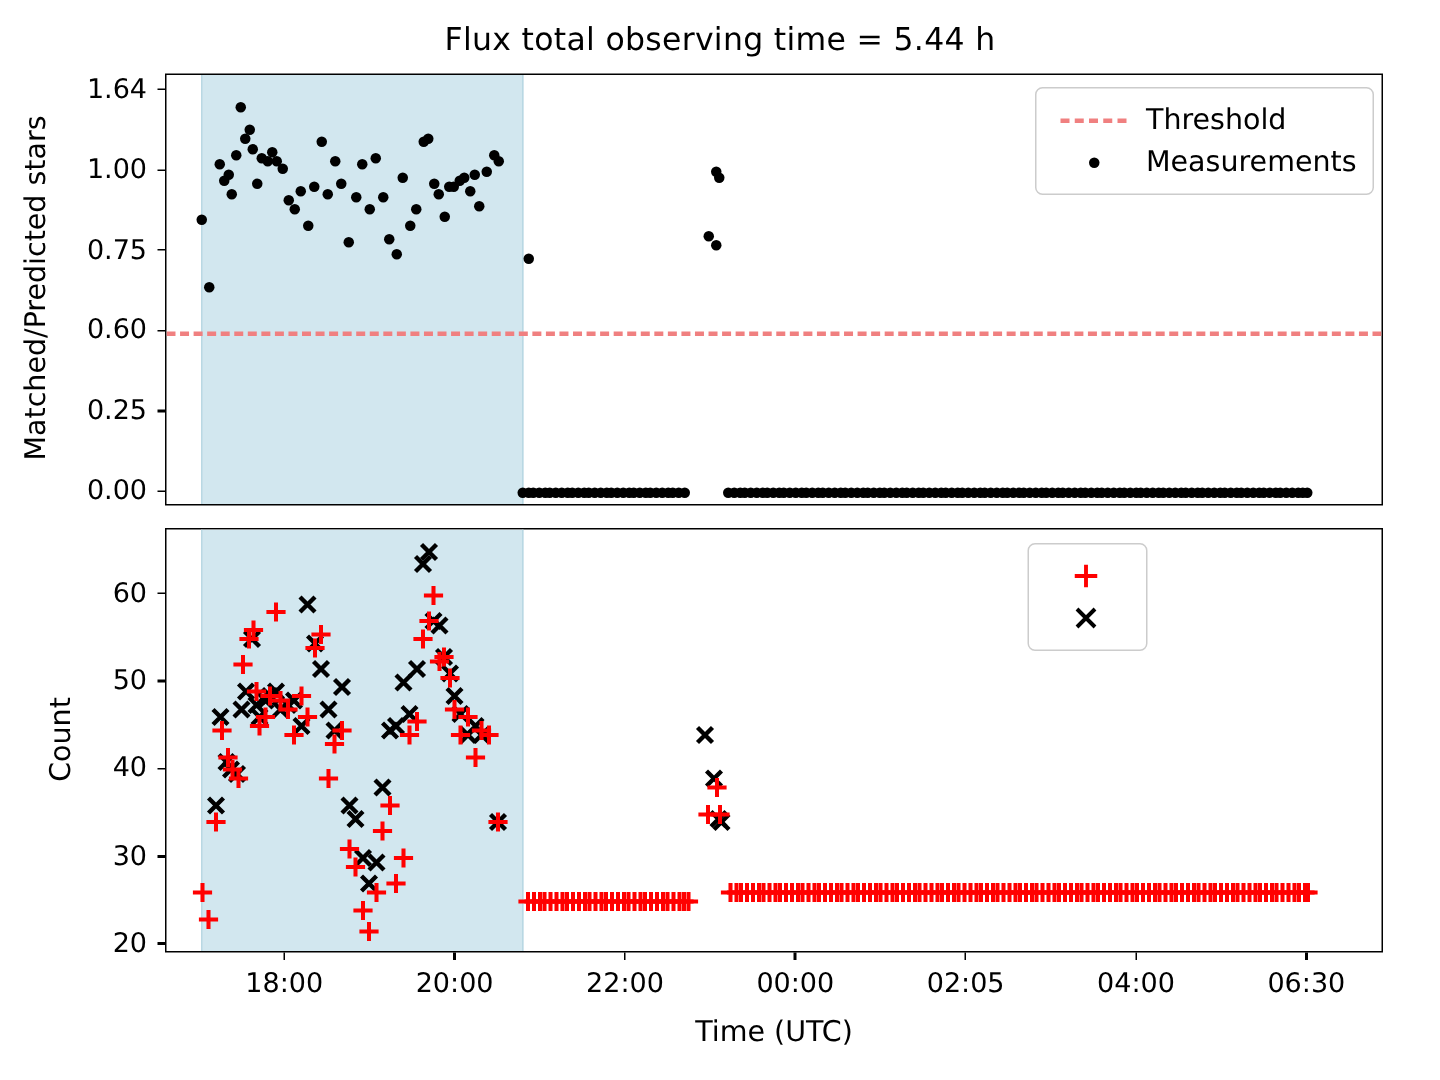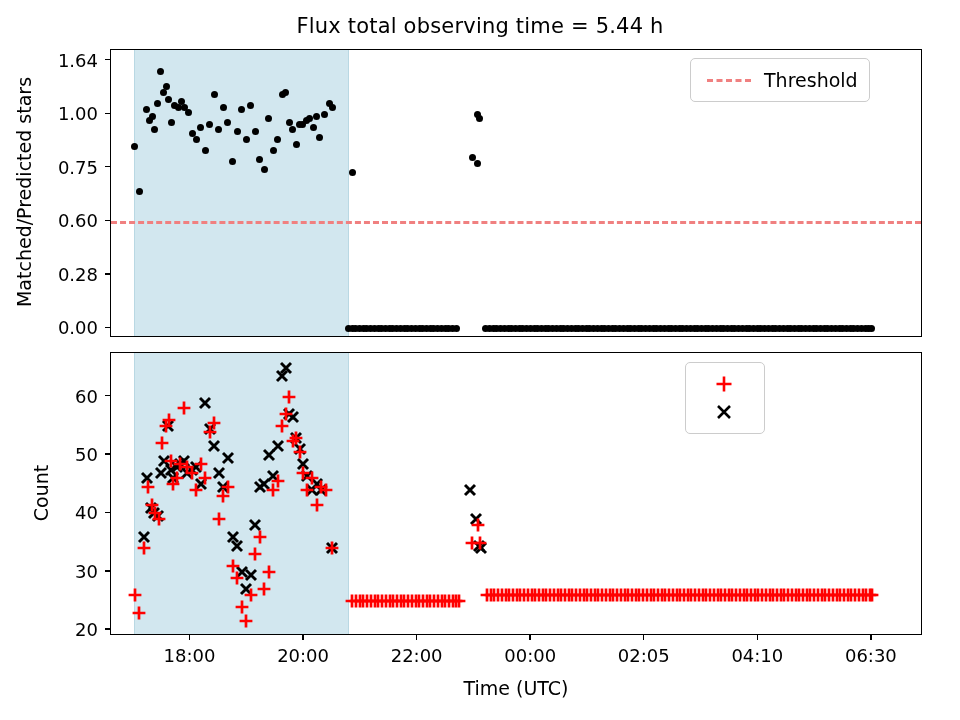--- a/index.html
+++ b/index.html
@@ -377,39 +377,45 @@
         <div class="dot" style="left: 746.699px; top: 278.364px;"></div>
         <div class="dot" style="left: 750.419px; top: 278.364px;"></div>
         <div class="dot" style="left: 754.138px; top: 278.364px;"></div>
         <div class="dot" style="left: 757.857px; top: 278.364px;"></div>
         <div class="dot" style="left: 760.895px; top: 278.364px;"></div>
       </div>
   </div>
   <div id="ytick-top">
       <div class="ytick-label" style="top: 327.364px; left: 0px; width: 98px;">0.00</div>
       <div class="ytick-mark" style="left: 105px; top: 326.664px;"></div>
-      <div class="ytick-label" style="top: 273.833px; left: 0px; width: 98px;">0.28</div>
+      <div class="ytick-label" style="top: 273.833px; left: 0px; width: 98px;">0.25</div>
       <div class="ytick-mark" style="left: 105px; top: 273.133px;"></div>
       <div class="ytick-label" style="top: 220.301px; left: 0px; width: 98px;">0.60</div>
       <div class="ytick-mark" style="left: 105px; top: 219.601px;"></div>
       <div class="ytick-label" style="top: 166.77px; left: 0px; width: 98px;">0.75</div>
       <div class="ytick-mark" style="left: 105px; top: 166.07px;"></div>
       <div class="ytick-label" style="top: 113.238px; left: 0px; width: 98px;">1.00</div>
       <div class="ytick-mark" style="left: 105px; top: 112.538px;"></div>
       <div class="ytick-label" style="top: 59.7063px; left: 0px; width: 98px;">1.64</div>
       <div class="ytick-mark" style="left: 105px; top: 59.0063px;"></div>
     </div>
   <div class="ylabel" id="ylabel-top" style="width: 288px; left: -120px; top: 181px;">Matched/Predicted stars</div>
 
   <div class="legend" id="legend-top">
     <div class="legend-row">
       <span class="legend-key">
         <span class="legend-dash"></span>
       </span>
       <span class="legend-text">Threshold</span>
+    </div>
+    <div class="legend-row">
+      <span class="legend-key">
+        <span class="legend-dot"></span>
+      </span>
+      <span class="legend-text">Measurements</span>
     </div>
   </div>
 
   <div class="axes" id="axes-bottom">
     <div class="plotarea" id="plot-bottom">
         <div class="span-shade" style="left: 22.7133px; width: 212.937px; background: rgb(210, 231, 239);"></div>
         <div class="marker" style="left: 32.9343px; top: 183.804px;">
           <svg width="16" height="16" viewBox="0 0 16 16">
             <path d="M3 3 L13 13 M13 3 L3 13" stroke="#000000" stroke-width="2.9" fill="none"></path>
           </svg>
@@ -1615,21 +1621,21 @@
       <div class="xtick-label" style="left: 189.497px; top: 645px;">18:00</div>
       <div class="xtick-mark" style="left: 302.363px; top: 635px;"></div>
       <div class="xtick-label" style="left: 303.063px; top: 645px;">20:00</div>
       <div class="xtick-mark" style="left: 415.929px; top: 635px;"></div>
       <div class="xtick-label" style="left: 416.629px; top: 645px;">22:00</div>
       <div class="xtick-mark" style="left: 529.496px; top: 635px;"></div>
       <div class="xtick-label" style="left: 530.196px; top: 645px;">00:00</div>
       <div class="xtick-mark" style="left: 643.062px; top: 635px;"></div>
       <div class="xtick-label" style="left: 643.762px; top: 645px;">02:05</div>
       <div class="xtick-mark" style="left: 756.629px; top: 635px;"></div>
-      <div class="xtick-label" style="left: 757.329px; top: 645px;">04:10</div>
+      <div class="xtick-label" style="left: 757.329px; top: 645px;">04:00</div>
       <div class="xtick-mark" style="left: 870.195px; top: 635px;"></div>
       <div class="xtick-label" style="left: 870.895px; top: 645px;">06:30</div>
     </div>
   <div class="xlabel">Time (UTC)</div>
 
   <div class="legend" id="legend-bottom">
     <div class="legend-row">
       <span class="legend-key">
         <svg width="18" height="18" viewBox="0 0 18 18">
           <path d="M9 1.5 V16.5 M1.5 9 H16.5" stroke="#ff0000" stroke-width="2.6" fill="none"></path>

